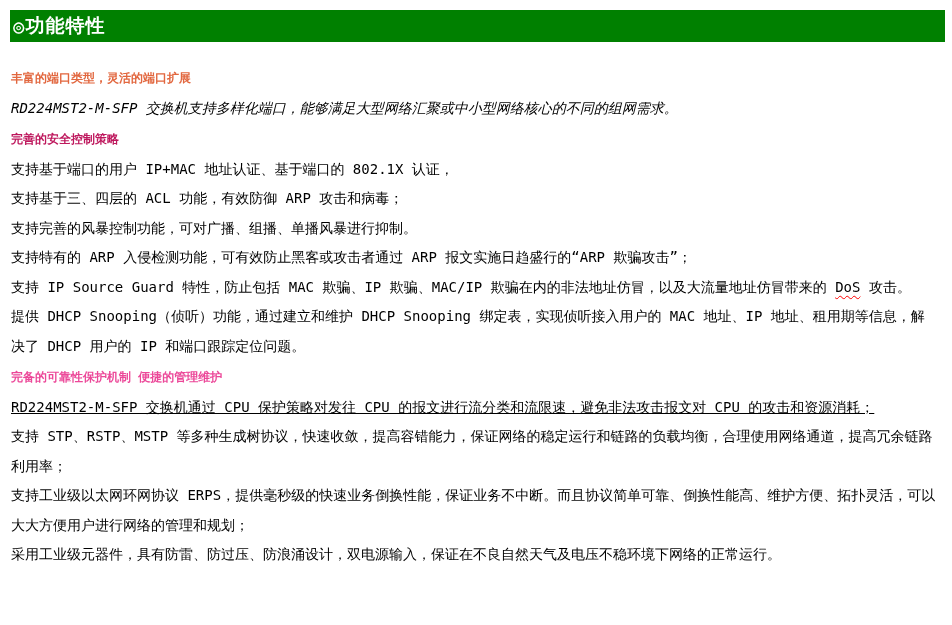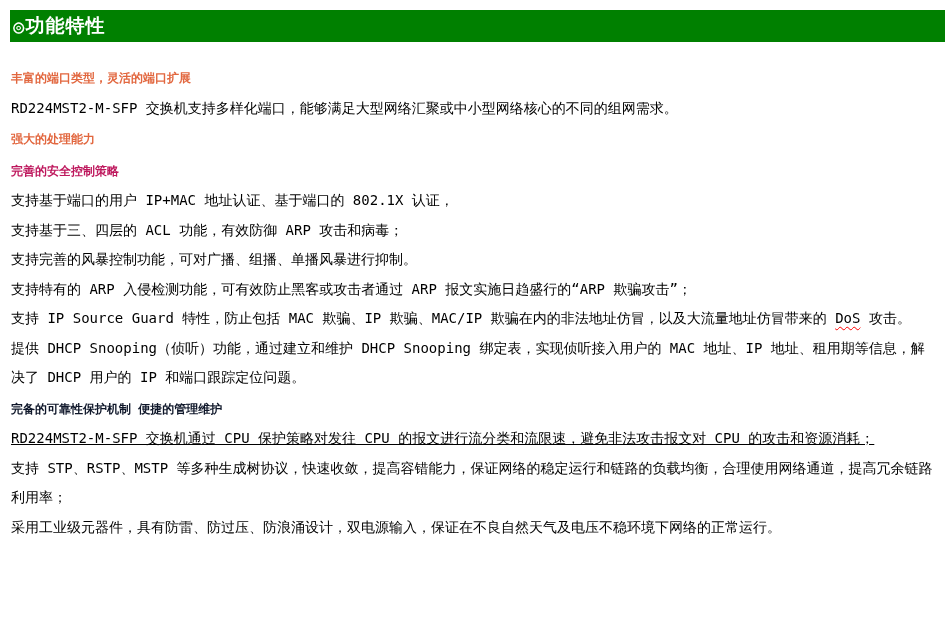--- a/index.html
+++ b/index.html
@@ -65,28 +65,28 @@
 </head>
 <body>
 
 <div class="page">
   <div class="title-bar" style="background: rgb(0, 128, 0); color: rgb(255, 255, 255);">
     <span class="title-icon">◎</span>
     <span class="title-text">功能特性</span>
   </div>
   <main class="content">
       <p class="section-heading" style="color: rgb(226, 103, 63);">丰富的端口类型，灵活的端口扩展</p>
-      <p class="body-text" style="color: rgb(0, 0, 0);">RD224MST2-M-SFP 交换机支持多样化端口，能够满足大型网络汇聚或中小型网络核心的不同的组网需求。</p>
-      <p class="section-heading" style="color: rgb(226, 103, 63);">强大的处理能力</p>
+      <p class="body-text" style="color: rgb(0, 0, 0); font-style: italic;">RD224MST2-M-SFP 交换机支持多样化端口，能够满足大型网络汇聚或中小型网络核心的不同的组网需求。</p>
       <p class="section-heading" style="color: #be185d;">完善的安全控制策略</p>
       <p class="body-text" style="color: rgb(0, 0, 0);">支持基于端口的用户 IP+MAC 地址认证、基于端口的 802.1X 认证，</p>
       <p class="body-text" style="color: rgb(0, 0, 0);">支持基于三、四层的 ACL 功能，有效防御 ARP 攻击和病毒；</p>
       <p class="body-text" style="color: rgb(0, 0, 0);">支持完善的风暴控制功能，可对广播、组播、单播风暴进行抑制。</p>
       <p class="body-text" style="color: rgb(0, 0, 0);">支持特有的 ARP 入侵检测功能，可有效防止黑客或攻击者通过 ARP 报文实施日趋盛行的“ARP 欺骗攻击”；</p>
       <p class="body-text" style="color: rgb(0, 0, 0);">支持 IP Source Guard 特性，防止包括 MAC 欺骗、IP 欺骗、MAC/IP 欺骗在内的非法地址仿冒，以及大流量地址仿冒带来的 <span class="misspelled">DoS</span> 攻击。</p>
       <p class="body-text" style="color: rgb(0, 0, 0);">提供 DHCP Snooping（侦听）功能，通过建立和维护 DHCP Snooping 绑定表，实现侦听接入用户的 MAC 地址、IP 地址、租用期等信息，解决了 DHCP 用户的 IP 和端口跟踪定位问题。</p>
-      <p class="section-heading" style="color: #0f172a;">完备的可靠性保护机制 便捷的管理维护</p>
+      <p class="section-heading" style="color: #ec4899;">完备的可靠性保护机制 便捷的管理维护</p>
       <p class="body-text" style="color: rgb(0, 0, 0); text-decoration: underline;">RD224MST2-M-SFP 交换机通过 CPU 保护策略对发往 CPU 的报文进行流分类和流限速，避免非法攻击报文对 CPU 的攻击和资源消耗；</p>
       <p class="body-text" style="color: rgb(0, 0, 0);">支持 STP、RSTP、MSTP 等多种生成树协议，快速收敛，提高容错能力，保证网络的稳定运行和链路的负载均衡，合理使用网络通道，提高冗余链路利用率；</p>
+      <p class="body-text" style="color: rgb(0, 0, 0);">支持工业级以太网环网协议 ERPS，提供毫秒级的快速业务倒换性能，保证业务不中断。而且协议简单可靠、倒换性能高、维护方便、拓扑灵活，可以大大方便用户进行网络的管理和规划；</p>
       <p class="body-text" style="color: rgb(0, 0, 0);">采用工业级元器件，具有防雷、防过压、防浪涌设计，双电源输入，保证在不良自然天气及电压不稳环境下网络的正常运行。</p>
     </main>
 
 </div>
 
 </body></html>

